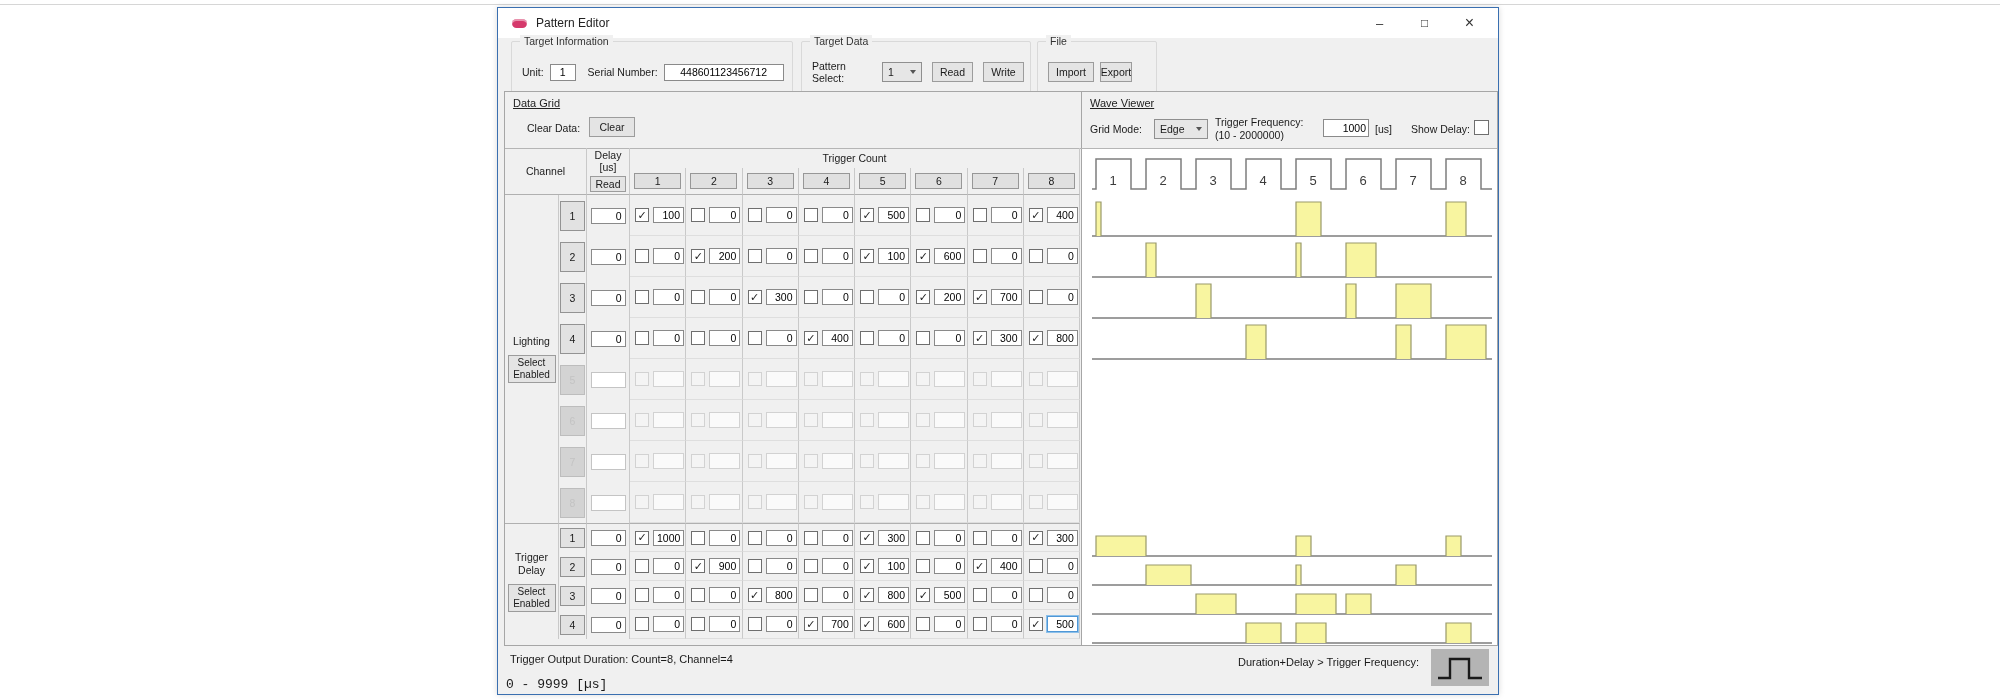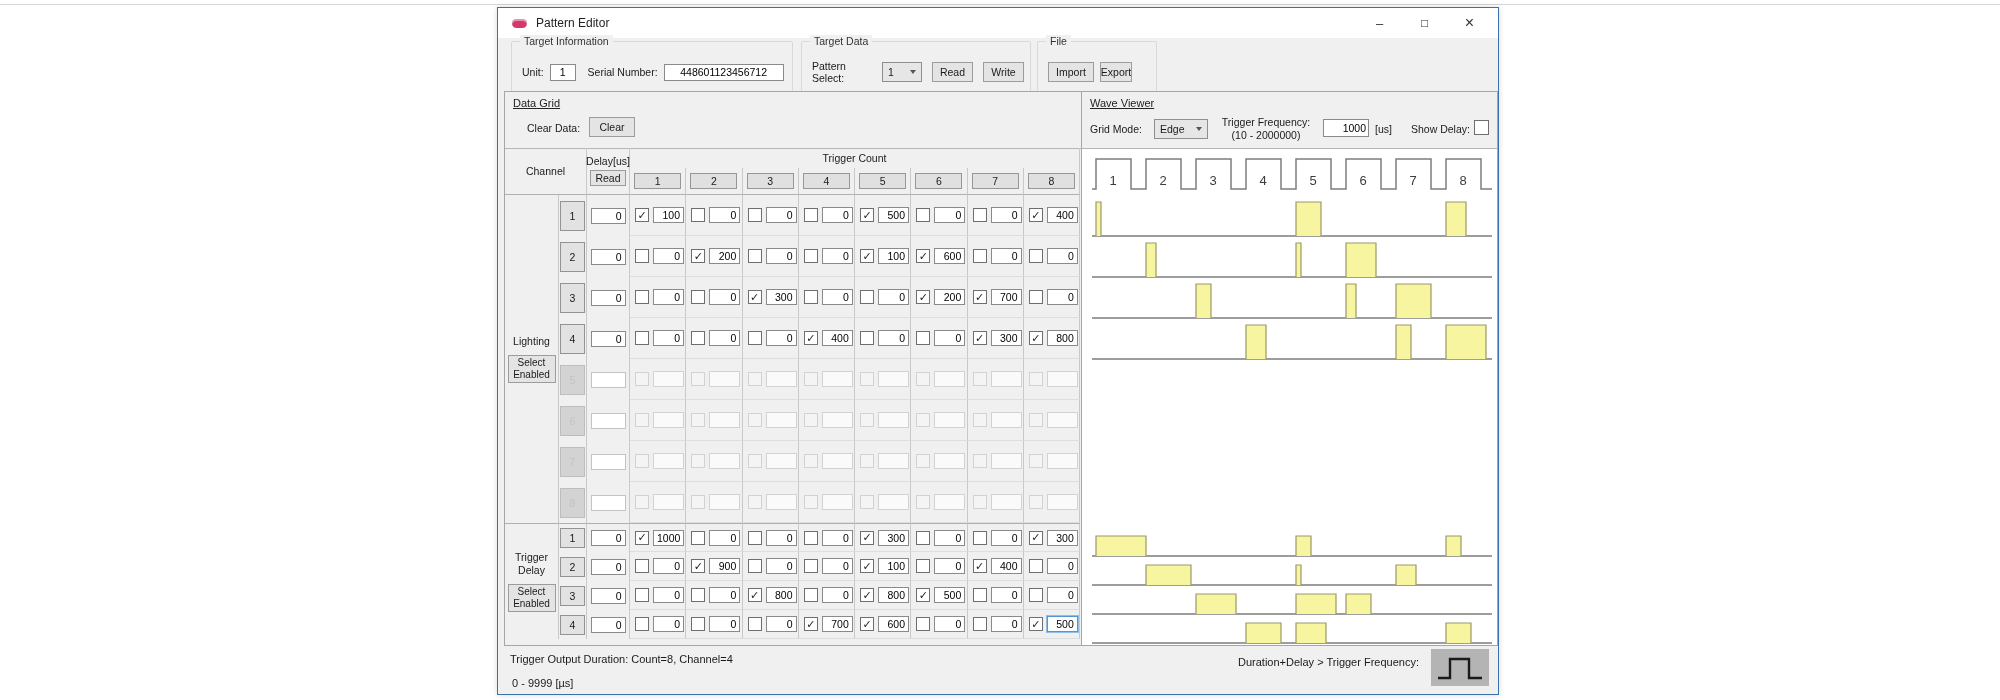--- a/index.html
+++ b/index.html
@@ -42,21 +42,21 @@
   .wave-white{position:absolute;left:577px;top:57px;right:0;bottom:0;background:#fff;}
   
   .grid-table{position:absolute;left:0;top:56px;display:grid;
               grid-template-columns:54px 28px 43px repeat(8,56.25px);
               grid-template-rows:20px 27px repeat(8,41px) repeat(4,29px);
               font-size:10.5px;}
   .h-channel{grid-column:1/3;grid-row:1/3;display:flex;align-items:center;justify-content:center;
              border-right:1px solid #c9c9c9;border-bottom:1px solid #b0b0b0;}
   .h-delay{grid-column:3;grid-row:1/3;display:flex;flex-direction:column;align-items:center;justify-content:center;
            gap:2px;border-right:1px solid #c9c9c9;border-bottom:1px solid #b0b0b0;}
-  .two-line{display:flex;flex-direction:row;align-items:center;line-height:1.1;}
+  .two-line{display:flex;flex-direction:column;align-items:center;line-height:1.1;}
   .read-btn{width:36px;height:16px;}
   .h-tcount{grid-column:4/12;grid-row:1;display:flex;align-items:center;justify-content:center;
             border-right:1px solid #c9c9c9;text-align:center;}
   .col-head{display:flex;align-items:center;justify-content:center;
             border-right:1px solid #c9c9c9;border-bottom:1px solid #b0b0b0;}
   .col-btn{width:47px;height:16px;background:#e0e0e0;border:1px solid #979797;box-sizing:border-box;
            display:flex;align-items:center;justify-content:center;}
   .chan-cell,.delay-cell{display:flex;align-items:center;justify-content:center;border-right:1px solid #c9c9c9;}
   .group-cell{display:flex;flex-direction:column;align-items:center;justify-content:center;gap:7px;
               border-right:1px solid #c9c9c9;text-align:center;line-height:1.2;}
@@ -75,29 +75,29 @@
   .delay-input{width:35px;height:16px;border:1px solid #8a8a8a;background:#fff;box-sizing:border-box;
                font:10.5px "Liberation Sans",sans-serif;text-align:right;padding:0 3px;}
   .tcell.dim .cb{border-color:#d2d2d2;background:#f4f4f4;}
   .tcell.dim .val-input{border-color:#d2d2d2;background:#fafafa;}
   .delay-input.dim{border-color:#c4c4c4;}
   .val-input.focused{border-color:#4f97d6;outline:1px solid #8cc0ea;outline-offset:0;}
   
   .wv-label{position:absolute;left:585px;top:5px;}
   .vm-label{position:absolute;left:585px;top:31px;font-size:10.5px;}
   .vm-combo{position:absolute;left:649px;top:27px;width:54px;}
-  .freq-label{position:absolute;left:710px;top:24px;width:102px;text-align:center;font-size:10.5px;line-height:1.25;}
+  .freq-label{position:absolute;left:710px;top:24px;width:102px;text-align:left;font-size:10.5px;line-height:1.25;}
   .freq-input{position:absolute;left:818px;top:27px;width:46px;height:18px;}
   .freq-unit{position:absolute;left:870px;top:31px;font-size:10.5px;}
   .sd-label{position:absolute;left:906px;top:31px;font-size:10.5px;}
   .sd-cb{position:absolute;left:969px;top:28px;width:13px;height:13px;}
   .wave-svg{position:absolute;left:584px;top:54px;}
   
   .status-1{position:absolute;left:12px;top:645px;font-size:11px;}
-  .status-2{position:absolute;left:14px;top:669px;font-size:11px;}
+  .status-2{position:absolute;left:8px;top:669px;font-size:13px;font-family:Liberation Mono, monospace;}
   .warn-label{position:absolute;left:740px;top:648px;font-size:11px;white-space:nowrap;}
   .warn-icon{position:absolute;left:933px;top:641px;width:58px;height:37px;background:#b4b4b4;
              display:flex;align-items:center;justify-content:center;}
 </style>
 </head>
 <body>
 
 <div class="page">
   <div class="top-edge"></div>
 

